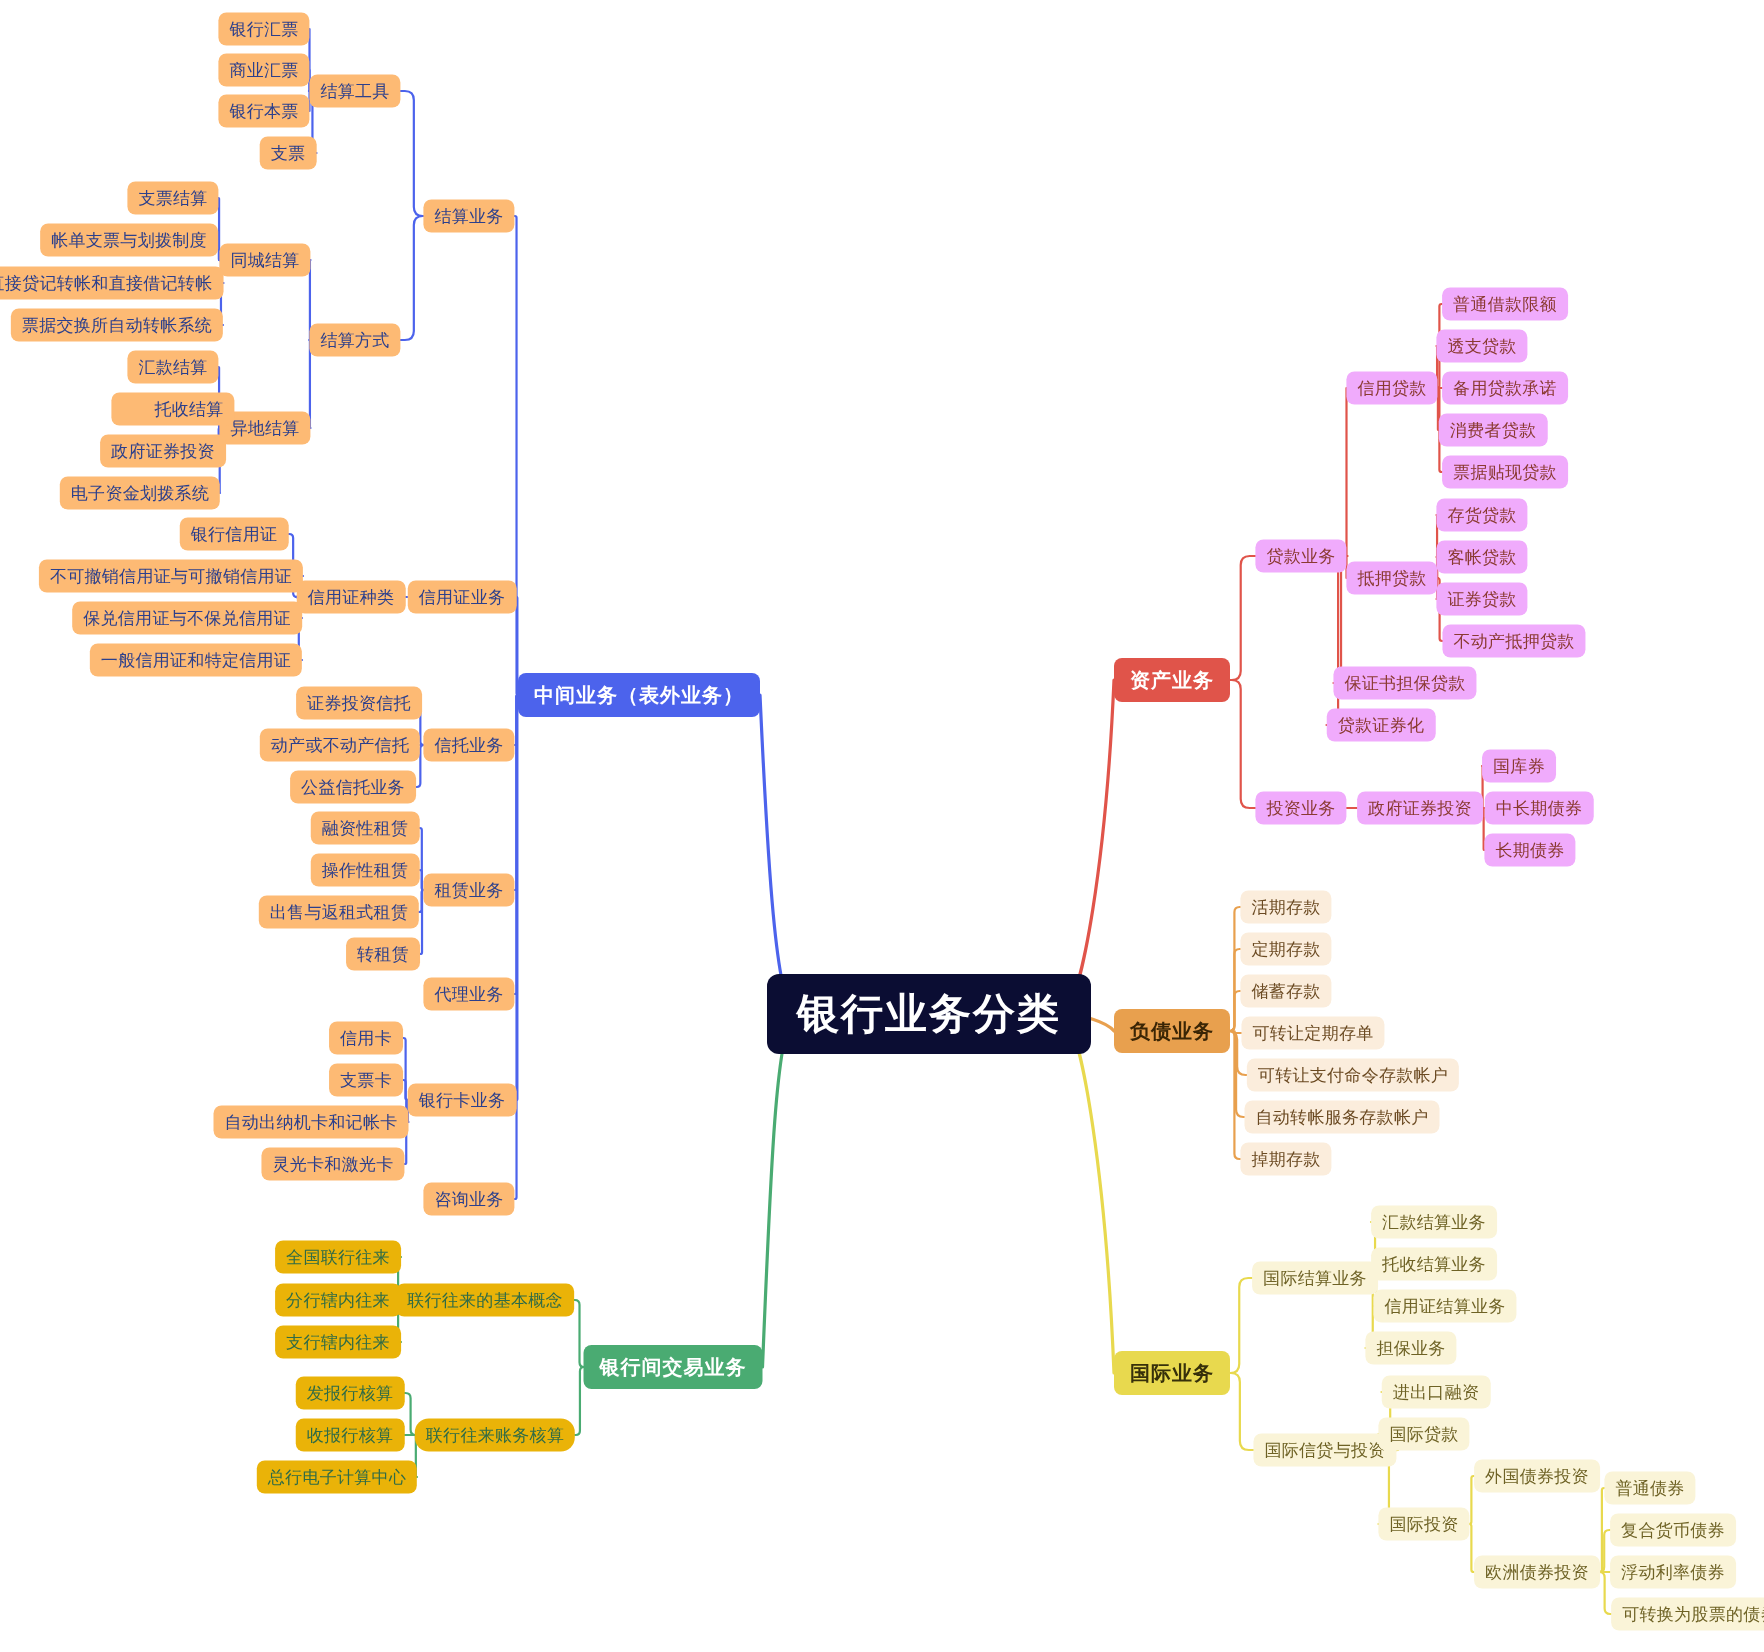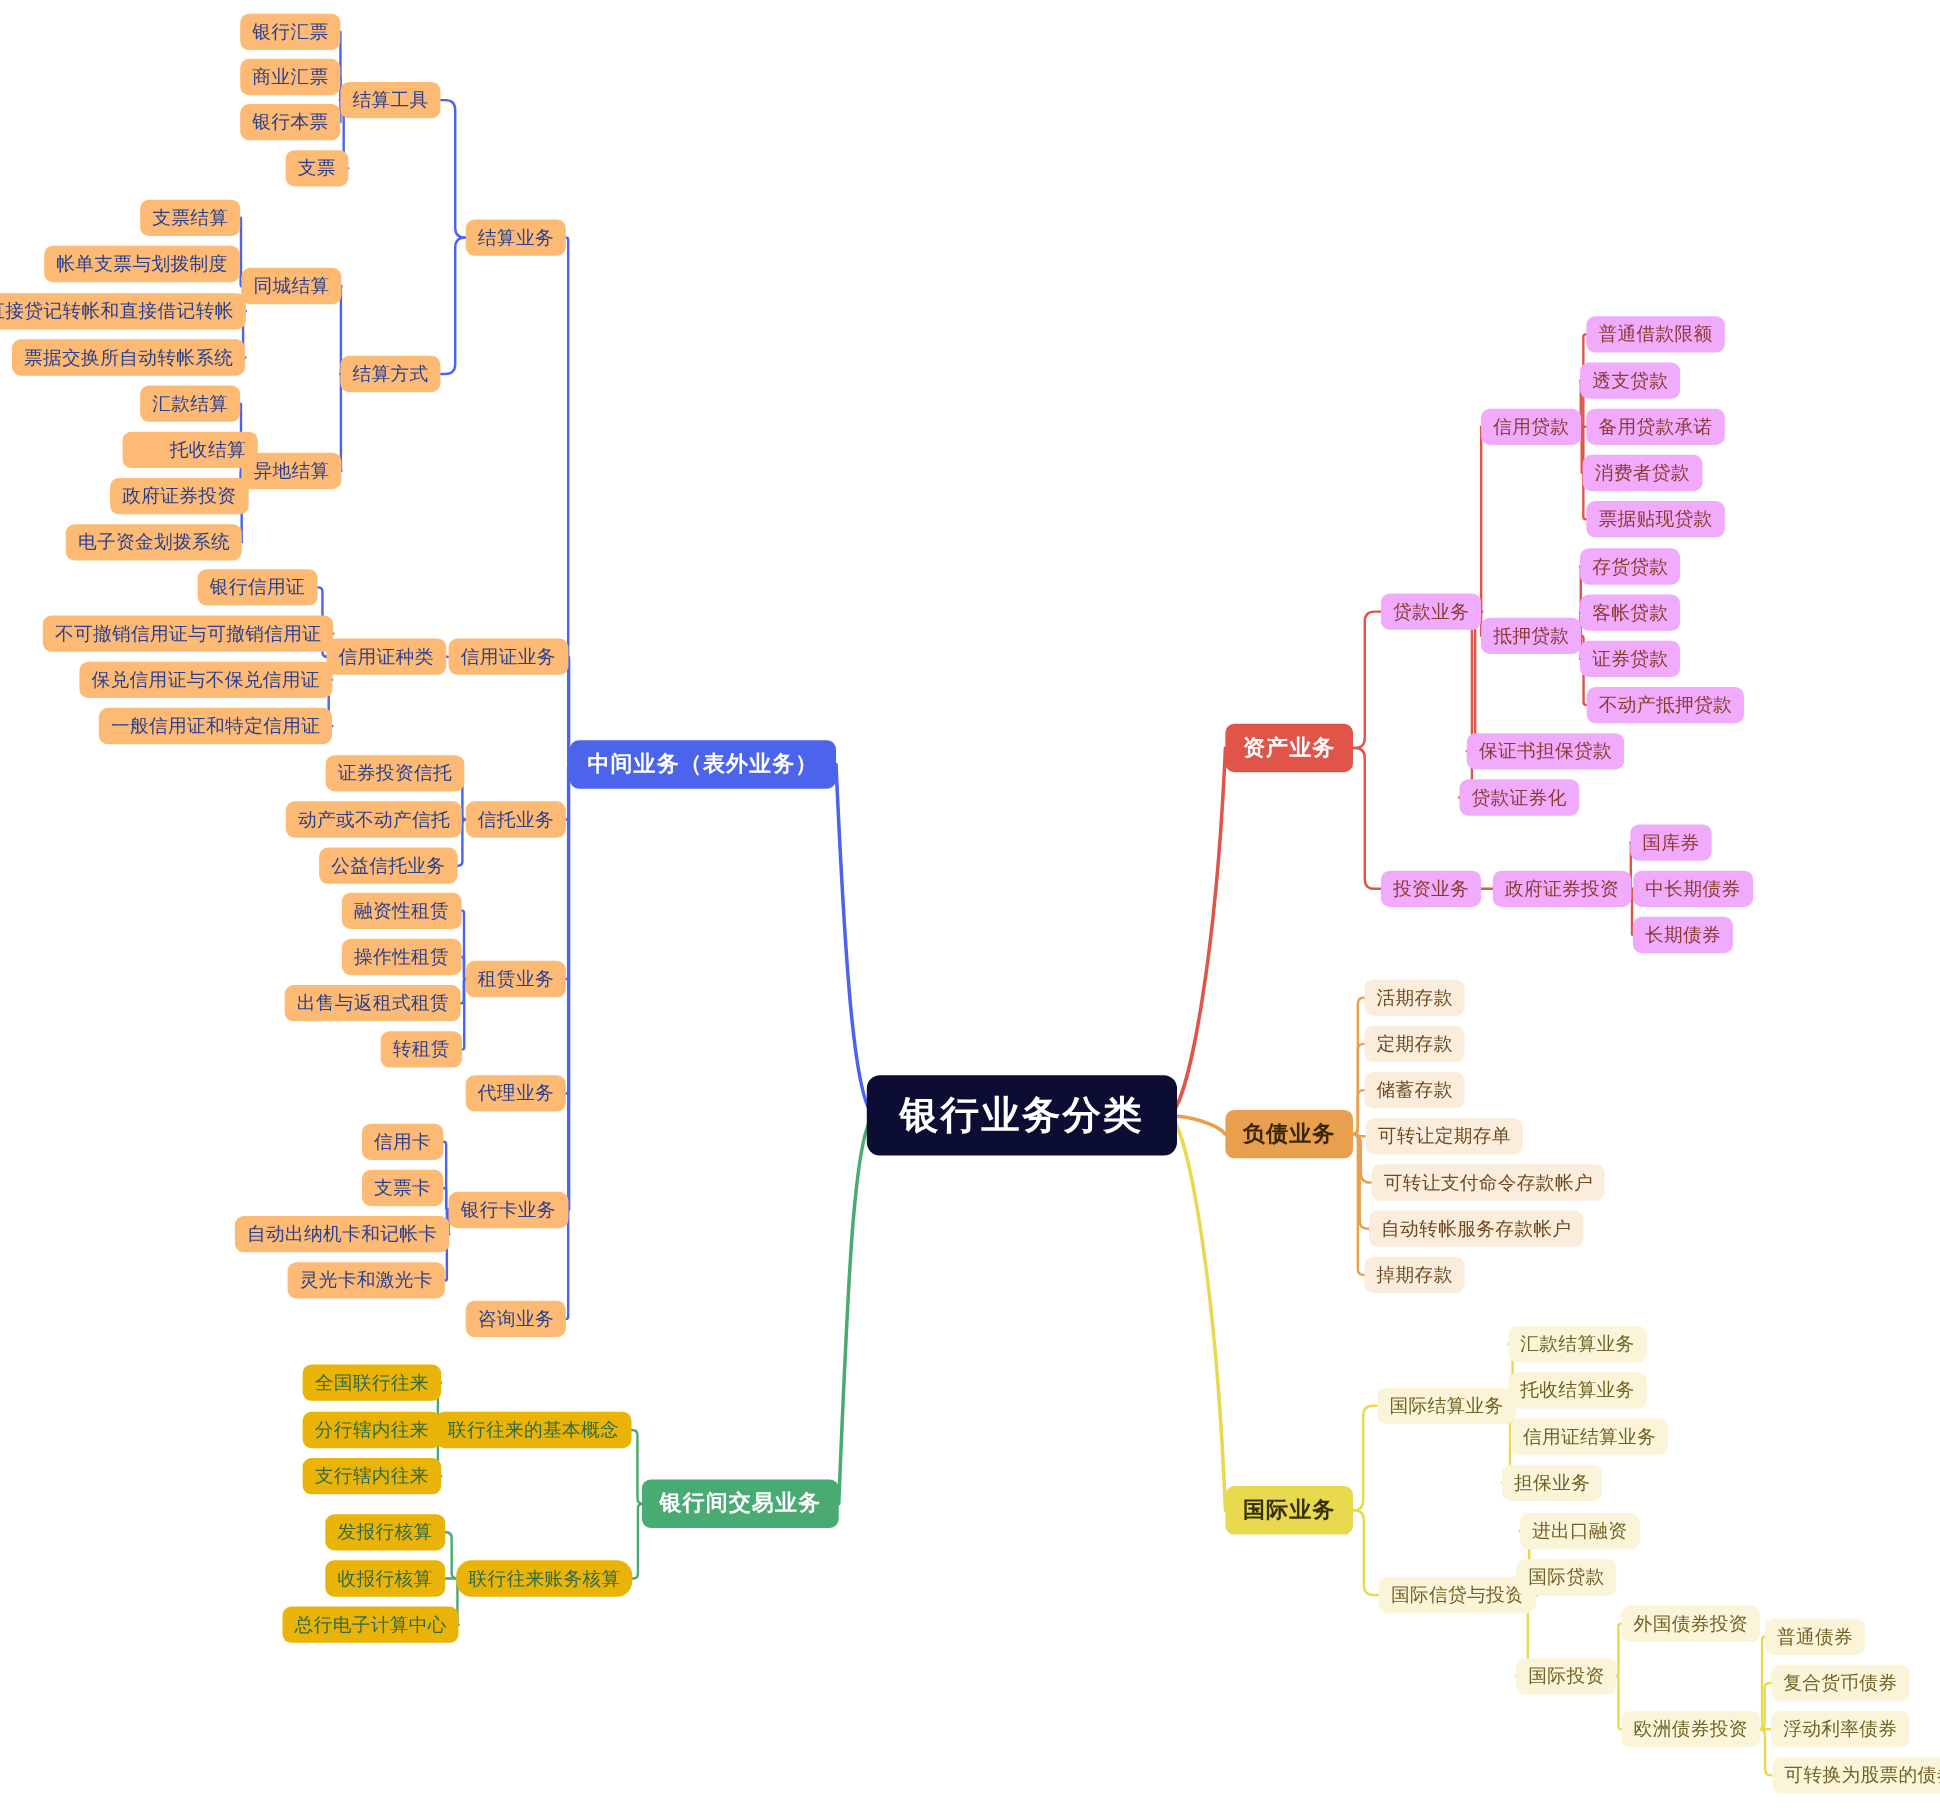--- a/index.html
+++ b/index.html
@@ -31,21 +31,21 @@
     justify-content: center;
     white-space: nowrap;
     border-radius: 9px;
     transform: translate(-50%, -50%);
     line-height: 1;
     letter-spacing: 0.3px;
   }
   .node.root {
     background: #0b0d33;
     color: #ffffff;
-    font-size: 35px;
+    font-size: 42px;
     font-weight: 700;
     border-radius: 12px;
     padding: 19px 30px;
     letter-spacing: 2px;
   }
   .node.lvl1 {
     color: #ffffff;
     font-size: 20px;
     font-weight: 700;
     border-radius: 8px;

